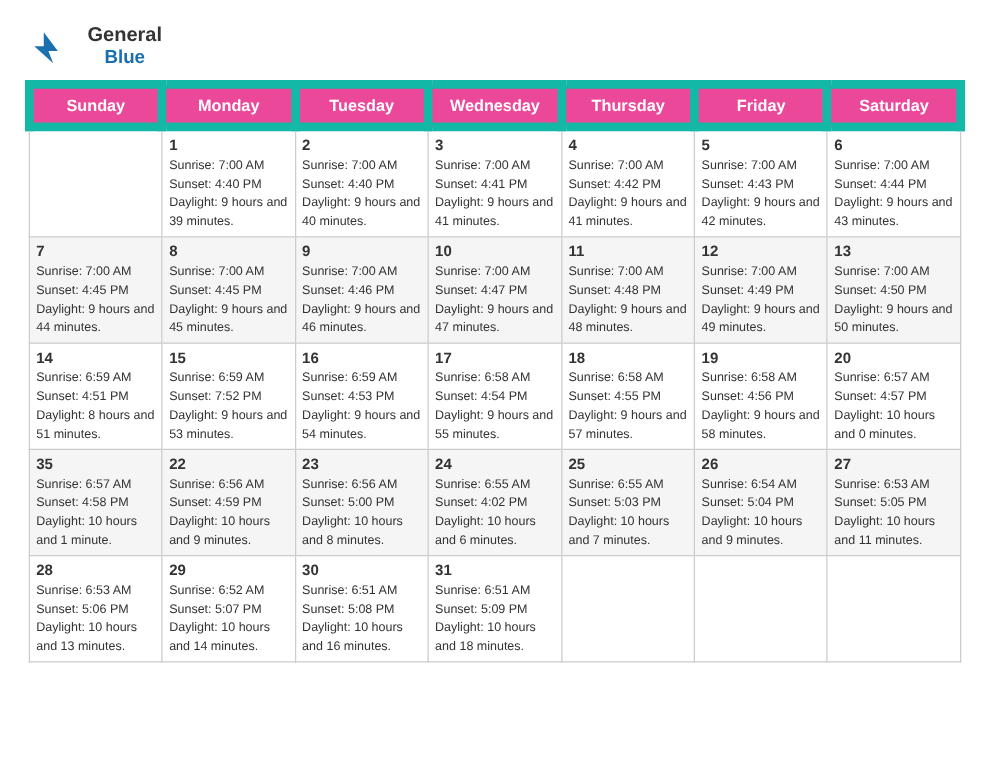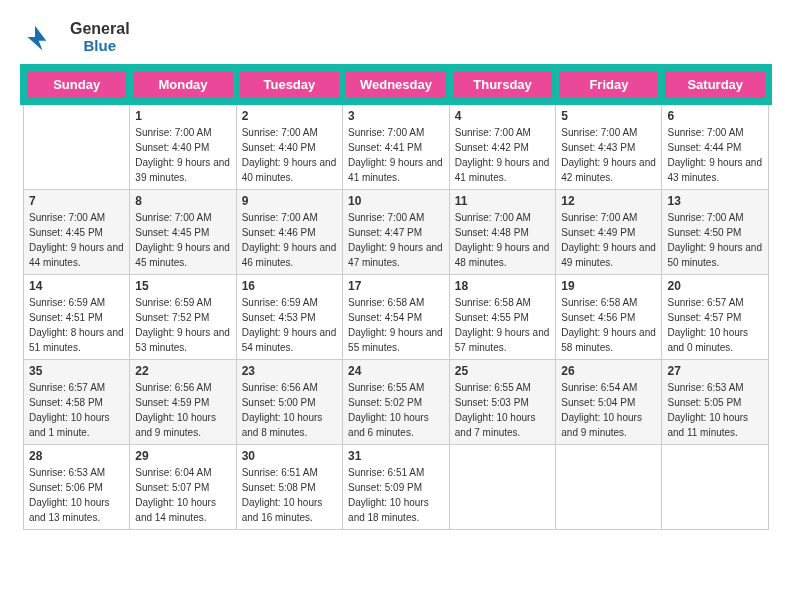--- a/index.html
+++ b/index.html
@@ -314,21 +314,21 @@
         <div class="day-info">
           <span>Sunrise: 6:56 AM</span><br>
           <span>Sunset: 5:00 PM</span><br>
           <span>Daylight: 10 hours and 8 minutes.</span>
         </div>
       </td>
         <td>
         <span class="day-num">24</span>
         <div class="day-info">
           <span>Sunrise: 6:55 AM</span><br>
-          <span>Sunset: 5:02 PM</span><br>
+          <span>Sunset: 4:02 PM</span><br>
           <span>Daylight: 10 hours and 6 minutes.</span>
         </div>
       </td>
         <td>
         <span class="day-num">25</span>
         <div class="day-info">
           <span>Sunrise: 6:55 AM</span><br>
           <span>Sunset: 5:03 PM</span><br>
           <span>Daylight: 10 hours and 7 minutes.</span>
         </div>
@@ -355,21 +355,21 @@
         <span class="day-num">28</span>
         <div class="day-info">
           <span>Sunrise: 6:53 AM</span><br>
           <span>Sunset: 5:06 PM</span><br>
           <span>Daylight: 10 hours and 13 minutes.</span>
         </div>
       </td>
         <td>
         <span class="day-num">29</span>
         <div class="day-info">
-          <span>Sunrise: 6:04 AM</span><br>
+          <span>Sunrise: 6:52 AM</span><br>
           <span>Sunset: 5:07 PM</span><br>
           <span>Daylight: 10 hours and 14 minutes.</span>
         </div>
       </td>
         <td>
         <span class="day-num">30</span>
         <div class="day-info">
           <span>Sunrise: 6:51 AM</span><br>
           <span>Sunset: 5:08 PM</span><br>
           <span>Daylight: 10 hours and 16 minutes.</span>

